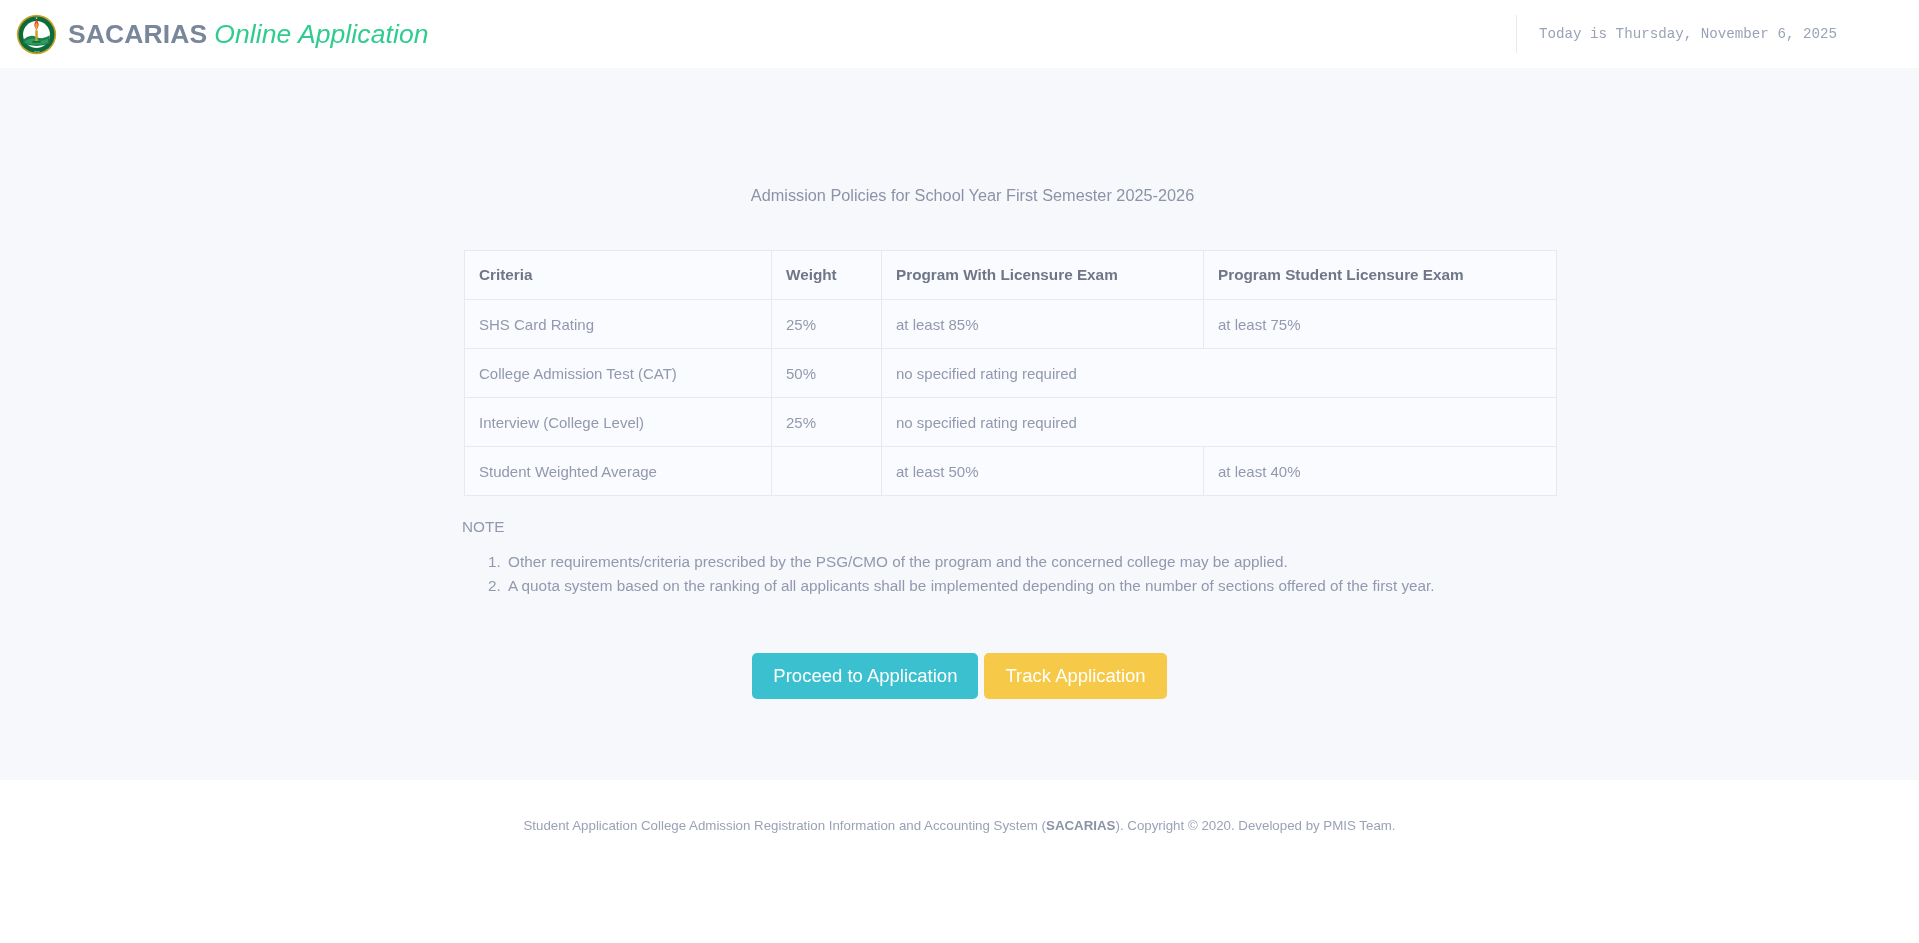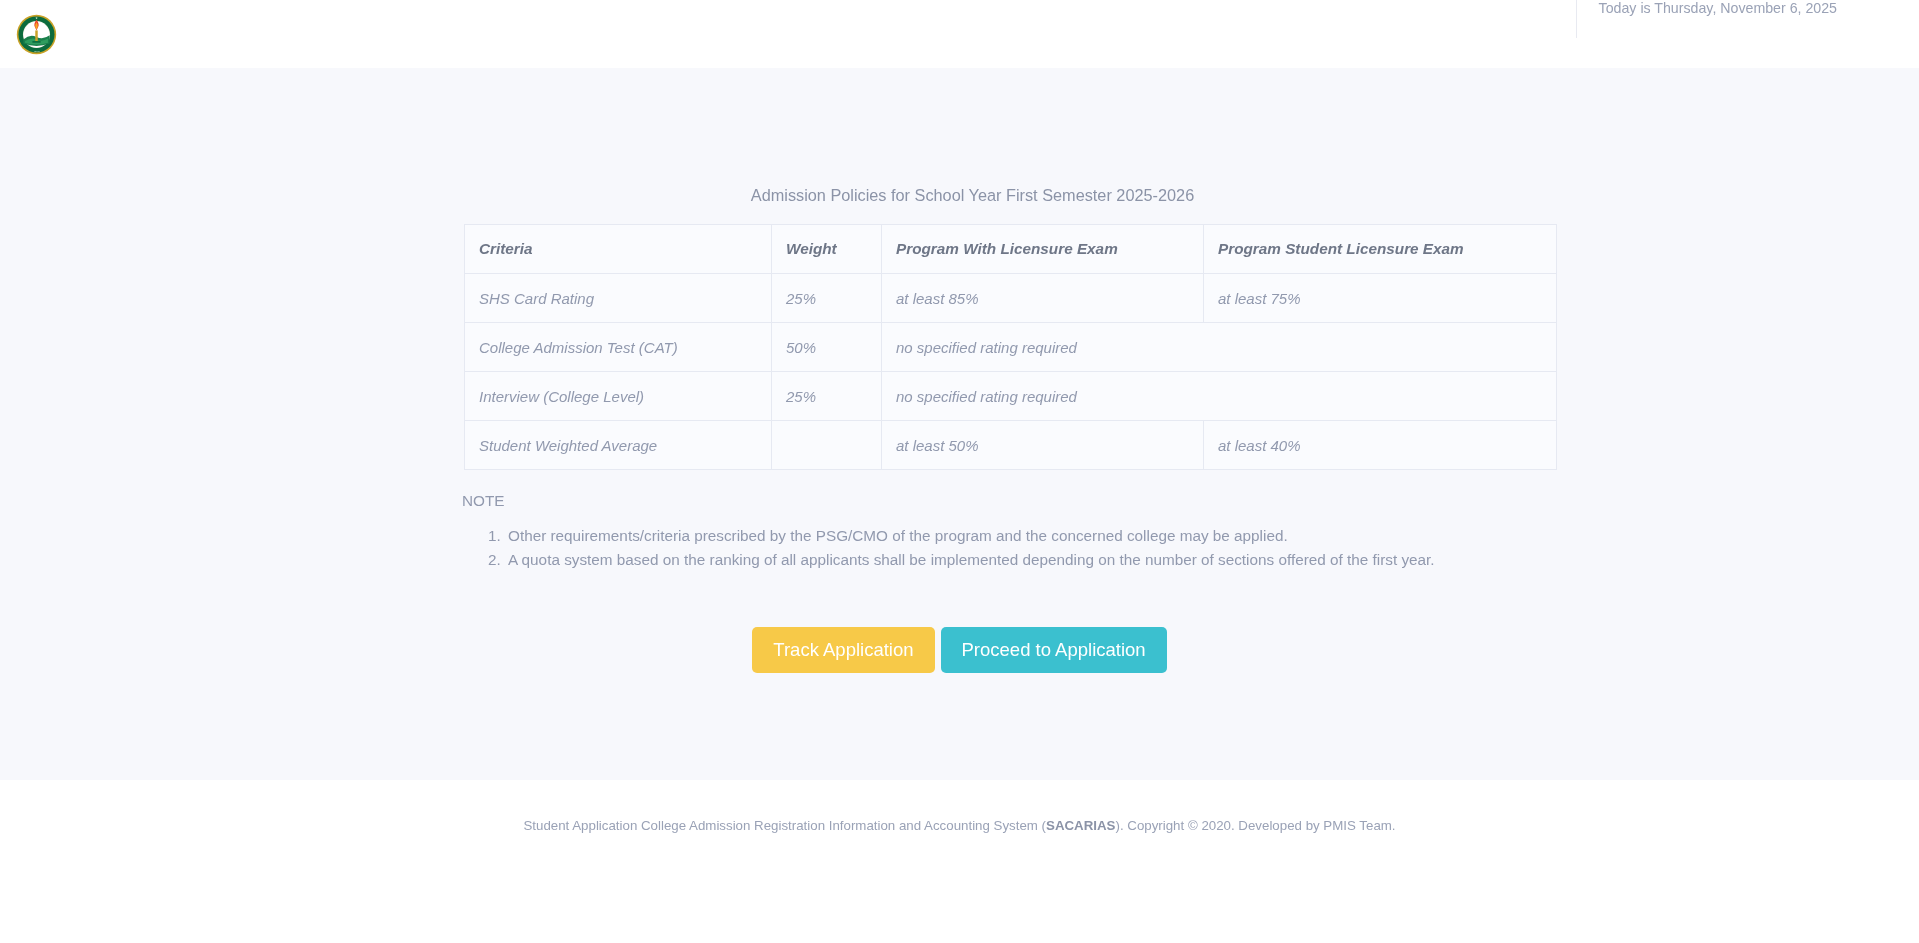--- a/index.html
+++ b/index.html
@@ -51,21 +51,22 @@
     font-style: italic;
     font-weight: 400;
     margin-left: 7px;
   }
   .topbar-right {
     position: absolute;
     right: 0;
     top: 0;
     height: 68px;
     display: flex;
-    align-items: flex-start;
+    align-items: center;
+    font-family: Liberation Mono, monospace;
   }
   .divider-vert {
     width: 1px;
     height: 38px;
     background: #e8eaf1;
     margin-right: 22px;
   }
   .today-text {
     font-size: 14.2px;
     color: #9aa2b6;
@@ -120,25 +121,24 @@
     font-size: 16.3px;
     color: #8b93a7;
     margin: 66px 0 0 26px;
     font-weight: 400;
     text-align: center;
   }
 
   
   table.policy {
     border-collapse: collapse;
-    margin: 19px 0 0 26px;
+    margin: 45px 0 0 26px;
     width: 1092px;
     background: #fafbfe;
     table-layout: fixed;
-    font-style: italic;
   }
   table.policy th,
   table.policy td {
     border: 1px solid #e6e9f2;
     text-align: left;
     padding: 14px 14px 14px 14px;
     vertical-align: middle;
     height: 49px;
   }
   table.policy th {
@@ -224,20 +224,23 @@
       <circle cx="50" cy="50" r="31" fill="#ffffff"></circle>
       <path d="M18 62 Q34 48 50 56 Q66 64 82 52 L82 72 Q50 84 18 72 Z" fill="#1a7f4b"></path>
       <path d="M22 66 Q38 56 50 62 Q64 69 78 60 L78 70 Q50 79 22 70 Z" fill="#2e9c5e"></path>
       <rect x="47" y="40" width="6" height="26" fill="#c9a227"></rect>
       <path d="M50 14 Q42 24 46 32 Q48 37 50 40 Q52 37 54 32 Q58 24 50 14 Z" fill="#e8452c"></path>
       <path d="M50 20 Q45 27 47.5 33 Q49 36 50 38 Q51 36 52.5 33 Q55 27 50 20 Z" fill="#f6a623"></path>
       <rect x="40" y="66" width="20" height="4" fill="#0c6b3d"></rect>
       <text x="50" y="12" font-size="7" fill="#f3f1e6" text-anchor="middle" font-family="Liberation Serif, serif">★</text>
       <text x="50" y="93" font-size="7" fill="#f3f1e6" text-anchor="middle" font-family="Liberation Serif, serif">1978</text>
     </svg>
+    <div class="brand-text">
+      <span class="brand-main">SACARIAS</span><span class="brand-sub">Online Application</span>
+    </div>
   </div>
   <div class="topbar-right">
     <div class="divider-vert"></div>
     <div class="today-text">Today is Thursday, November 6, 2025</div>
   </div>
 </div>
 
 <div class="page">
   <div class="container">
 
@@ -287,22 +290,22 @@
         </tbody>
       </table>
 
       <div class="note-label">NOTE</div>
       <ol class="note-list">
         <li>Other requirements/criteria prescribed by the PSG/CMO of the program and the concerned college may be applied.</li>
         <li>A quota system based on the ranking of all applicants shall be implemented depending on the number of sections offered of the first year.</li>
       </ol>
 
       <div class="actions">
+        <button class="btn btn-proceed">Proceed to Application</button>
         <button class="btn btn-track">Track Application</button>
-        <button class="btn btn-proceed">Proceed to Application</button>
       </div>
 
     </div>
   </div>
 </div>
 
 <div class="footer">
   <div class="footer-text"><span>Student Application College Admission Registration Information and Accounting System (</span><b>SACARIAS</b><span>). Copyright © 2020. Developed by PMIS Team.</span></div>
 </div>
 

